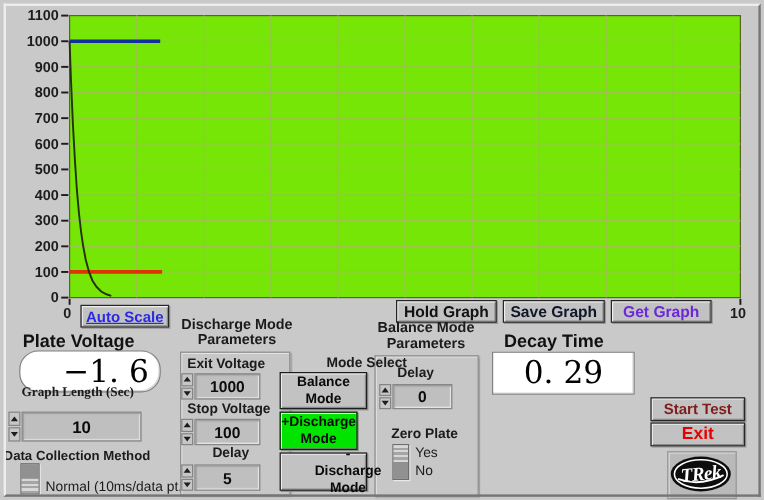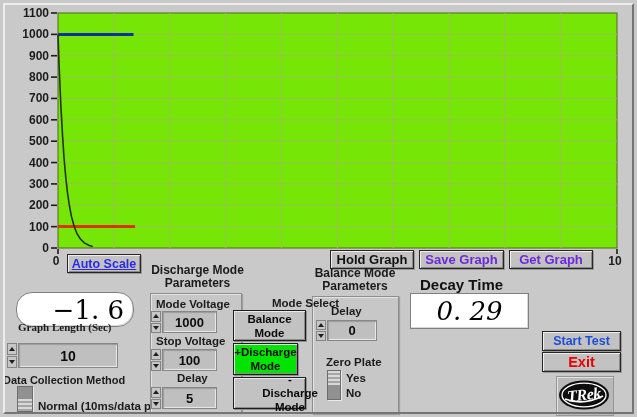--- a/index.html
+++ b/index.html
@@ -34,21 +34,21 @@
   .tri-up{width:0;height:0;border-left:3px solid transparent;border-right:3px solid transparent;border-bottom:4px solid #1d1d1d;}
   .tri-down{width:0;height:0;border-left:3px solid transparent;border-right:3px solid transparent;border-top:4px solid #1d1d1d;}
   .spin-box{flex:1;background:#bfbfbf;border:1px solid #878787;
             box-shadow:inset 1px 1px 1px #9c9c9c, inset -1px -1px 1px #e9e9e9;
             display:flex;align-items:center;justify-content:center;
             font-weight:700;font-size:13px;color:#0c0c0c;cursor:text;}
   .vswitch{border:1px solid #6d6d6d;background:#c4c4c4;display:flex;flex-direction:column;
            box-shadow:1px 1px 0 #e9e9e9;cursor:pointer;box-sizing:border-box;}
   .sw-solid{flex:1;background:#919191;}
   .sw-lines{flex:1;background:repeating-linear-gradient(to bottom,#d8d8d8 0 2px,#a5a5a5 2px 4px);}
-  .opt{color:#1b1b1b;font-weight:700;font-size:11.5px;white-space:nowrap;}
+  .opt{color:#1b1b1b;font-weight:400;font-size:11.5px;white-space:nowrap;}
 </style>
 </head>
 <body>
 
 <div id="app">
   <div class="frame"></div>
 
   <svg id="graph" class="abs" style="left:0;top:0;" width="637" height="270" viewBox="0 0 637 270">
       <rect x="58" y="13" width="559" height="235" fill="#76e607" stroke="#55661f" stroke-width="1"></rect>
       <line x1="113.9" y1="13" x2="113.9" y2="248" stroke="#9cc14f" stroke-width="1"></line>
@@ -98,23 +98,24 @@
       <line x1="51" y1="13" x2="57" y2="13" stroke="#1c1c1c" stroke-width="1.6"></line>
       <text x="49" y="17" text-anchor="end" font-size="12" font-weight="700" fill="#1c1c1c" font-family="Liberation Sans, sans-serif">1100</text>
       <line x1="58" y1="249" x2="58" y2="254" stroke="#1c1c1c" stroke-width="1.6"></line>
       <text x="56" y="265" text-anchor="middle" font-size="12" font-weight="700" fill="#1c1c1c" font-family="Liberation Sans, sans-serif">0</text>
       <line x1="617" y1="249" x2="617" y2="254" stroke="#1c1c1c" stroke-width="1.6"></line>
       <text x="615" y="265" text-anchor="middle" font-size="12" font-weight="700" fill="#1c1c1c" font-family="Liberation Sans, sans-serif">10</text>
     </svg>
 
   <div class="btn abs" style="left: 67px; top: 254px; width: 74px; height: 19px; font-size: 12.5px; text-decoration: underline; color: rgb(42, 42, 230);" id="autoScaleBtn">Auto Scale</div>
   <div class="btn abs" style="left:330px;top:250px;width:84px;height:19px;">Hold Graph</div>
-  <div class="btn abs" style="left: 419px; top: 250px; width: 85px; height: 19px; color: #6d28d9;" id="saveGraphBtn">Save Graph</div>
+  <div class="btn abs" style="left: 419px; top: 250px; width: 85px; height: 19px; color: #0f172a;" id="saveGraphBtn">Save Graph</div>
   <div class="btn abs" style="left: 509px; top: 250px; width: 84px; height: 19px; color: #6d28d9;" id="getGraphBtn">Get Graph</div>
 
+  <div class="title abs" style="left:19px;top:276px;">Plate Voltage</div>
   <div class="indicator abs" style="left:16px;top:292px;width:118px;height:35px;font-size:26px;justify-content:flex-end;padding-right:9px;box-sizing:border-box;border-radius:16px;">−1. 6</div>
 
   <div class="lbl abs" style="left:18px;top:321px;font-family:Liberation Serif, serif;">Graph Length (Sec)</div>
   <div class="spin abs" style="left:7px;top:343px;width:111px;height:25px;">
     <div class="spin-arrows">
       <div class="spin-arrow">
           <div class="tri-up"></div>
         </div>
       <div class="spin-arrow">
           <div class="tri-down"></div>
@@ -129,21 +130,21 @@
     <div class="sw-lines"></div>
   </div>
   <div class="opt abs" style="left:38px;top:400px;">Normal (10ms/data pt.)</div>
 
   <div class="grouptitle abs" style="left:140px;top:264px;width:115px;">
     <div>Discharge Mode</div>
     <div>Parameters</div>
   </div>
   <div class="groupbox abs" style="left:150px;top:293px;width:90px;height:118px;"></div>
 
-  <div class="lbl abs" style="left:156px;top:298px;font-size:11.5px;z-index:2;">Mode Voltage</div>
+  <div class="lbl abs" style="left:156px;top:298px;font-size:11.5px;z-index:2;">Exit Voltage</div>
   <div class="spin abs" style="left:151px;top:311px;width:66px;height:22px;z-index:2;">
     <div class="spin-arrows">
       <div class="spin-arrow">
           <div class="tri-up"></div>
         </div>
       <div class="spin-arrow">
           <div class="tri-down"></div>
         </div>
     </div>
     <div class="spin-box">1000</div>
@@ -210,23 +211,23 @@
 
   <div class="lbl abs" style="left:326px;top:356px;font-size:11.5px;z-index:2;">Zero Plate</div>
   <div class="vswitch abs" style="left:327px;top:370px;width:14px;height:30px;z-index:2;">
     <div class="sw-lines"></div>
     <div class="sw-solid"></div>
   </div>
   <div class="opt abs" style="left:346px;top:372px;z-index:2;">Yes</div>
   <div class="opt abs" style="left:346px;top:387px;z-index:2;">No</div>
 
   <div class="title abs" style="left:420px;top:276px;">Decay Time</div>
-  <div class="indicator abs" style="left:410px;top:293px;width:117px;height:34px;font-size:26px;justify-content:center;font-style:italic;">0. 29</div>
-
-  <div class="btn abs" style="left: 542px; top: 331px; width: 79px; height: 20px; font-size: 12.5px; color: #1d4ed8;" id="startTestBtn">Start Test</div>
+  <div class="indicator abs" style="left:410px;top:293px;width:117px;height:34px;font-size:26px;justify-content:center;">0. 29</div>
+
+  <div class="btn abs" style="left: 542px; top: 331px; width: 79px; height: 20px; font-size: 12.5px; color: #7f1d1d;" id="startTestBtn">Start Test</div>
   <div class="btn abs" style="left: 542px; top: 352px; width: 79px; height: 20px; font-size: 14.5px; color: rgb(232, 0, 0);" id="exitBtn">Exit</div>
 
   <div class="abs" style="left:556px;top:376px;width:56px;height:38px;background:#b9b9b9;border:1px solid #969696;box-shadow:inset 1px 1px 0 #e2e2e2;">
     <svg width="54" height="36" viewBox="0 0 54 36">
       <ellipse cx="27" cy="18" rx="25" ry="14.5" fill="#0d0d0d"></ellipse>
       <ellipse cx="27" cy="18" rx="22" ry="11.8" fill="none" stroke="#ffffff" stroke-width="1.3"></ellipse>
       <path d="M8 22 Q26 29 46 19" stroke="#ffffff" fill="none" stroke-width="1.6"></path>
       <text x="27" y="23" text-anchor="middle" fill="#ffffff" transform="rotate(-6 27 18)" style="font-family:'Liberation Serif',serif;font-weight:700;font-style:italic;font-size:16px;letter-spacing:-0.5px;">TRek</text>
     </svg>
   </div>

